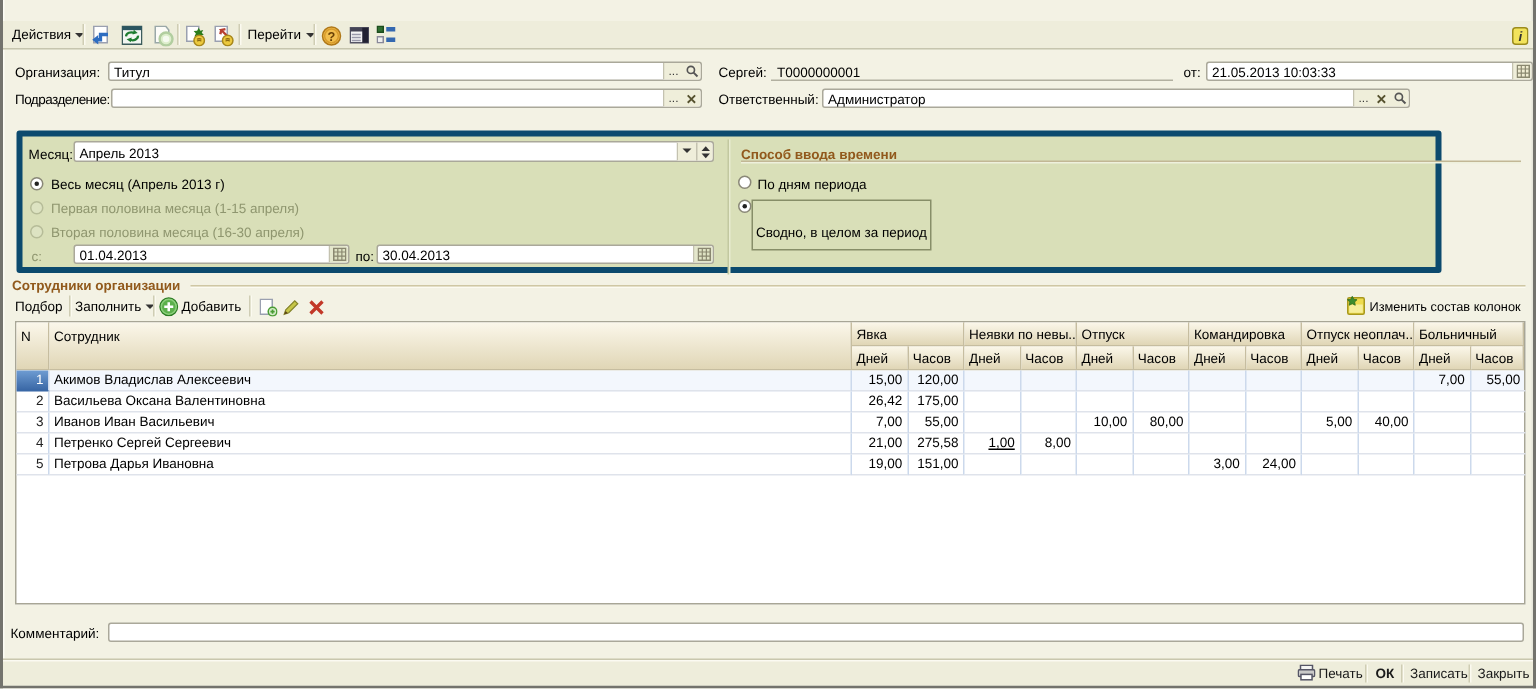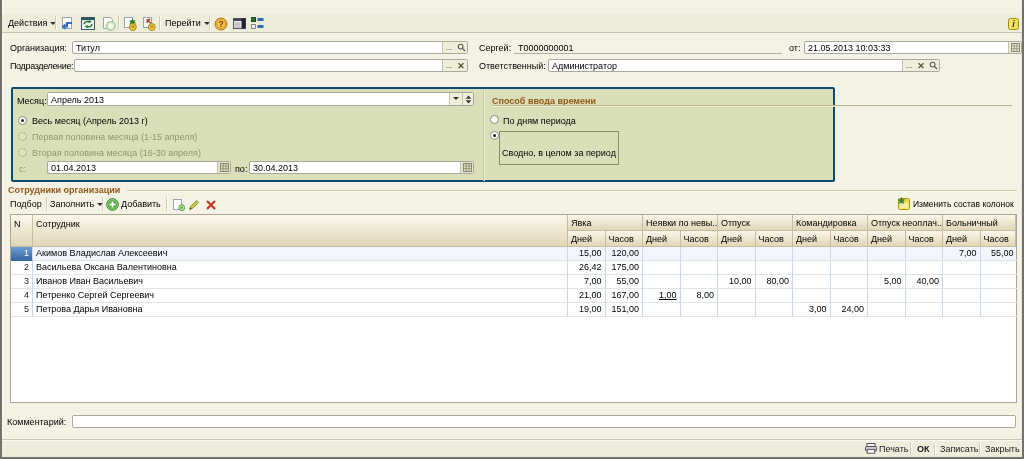--- a/index.html
+++ b/index.html
@@ -35,22 +35,22 @@
 .icn { position:absolute; top:3px; }
 
 .lbl { position:absolute; height:11px; line-height:11px; white-space:nowrap; }
 .field { position:absolute; background:#fff; border:1px solid #aaa89a; border-radius:2px; }
 .field .val { position:absolute; left:3px; top:1px; line-height:10px; white-space:nowrap; }
 .fbtns { position:absolute; right:0px; top:0px; bottom:0px; display:flex; align-items:center; background:#efeeda; border-left:1px solid #c4c2b0; border-radius:0 2px 2px 0; }
 .fbtn { width:12px; text-align:center; font-size:8px; color:#333; line-height:10px; }
 .fbtn svg { margin:0 auto; }
 
 #green {
-  position:absolute; left:9px; top:87px; width:824px; height:95px;
-  background:#d9dfb8; border:2px solid #0c4a6e; border-radius:2px;
+  position:absolute; left:9px; top:87px; width:950px; height:95px;
+  background:#d9dfb8; border:4px solid #0c4a6e; border-radius:2px;
 }
 .radio { position:absolute; width:9px; height:9px; border-radius:50%; background:#fff; border:1px solid #8a8878; }
 .radio.on:before { content:""; position:absolute; left:2px; top:2px; width:3px; height:3px; border-radius:50%; background:#222; }
 .radio.dis { background:#dde3c2; border-color:#b6bc98; }
 .grptitle { color:#91591c; font-weight:bold; }
 .grpline { position:absolute; height:1px; background:#c2b795; box-shadow:0 1px 0 #eef0dc; }
 
 #tbl { position:absolute; left:8px; top:214px; width:1007px; height:189px; border:1px solid #a8a696; background:#fff; }
 .hdrcell { position:absolute; background:linear-gradient(#fbf7ea,#e0d6b6); border-right:1px solid #c6bda0; border-bottom:1px solid #c6bda0; overflow:hidden; }
 .hdrcell span { position:absolute; left:3px; top:3px; white-space:nowrap; }
@@ -401,21 +401,21 @@
       <div class="numcell" style="left:819.5px;"></div>
       <div class="numcell" style="left:857px;">5,00</div>
       <div class="numcell" style="left:894.5px;">40,00</div>
       <div class="numcell" style="left:932px;"></div>
       <div class="numcell" style="left:969.5px;width:36px;border-right:none;"></div>
     </div>
     <div class="bodyrow" style="top:74px;">
       <div class="ncell">4</div>
       <div class="namecell">Петренко Сергей Сергеевич</div>
       <div class="numcell" style="left:557px;">21,00</div>
-      <div class="numcell" style="left:594.5px;">167,00</div>
+      <div class="numcell" style="left:594.5px;">275,58</div>
       <div class="numcell" style="left:632px;text-decoration:underline;">1,00</div>
       <div class="numcell" style="left:669.5px;">8,00</div>
       <div class="numcell" style="left:707px;"></div>
       <div class="numcell" style="left:744.5px;"></div>
       <div class="numcell" style="left:782px;"></div>
       <div class="numcell" style="left:819.5px;"></div>
       <div class="numcell" style="left:857px;"></div>
       <div class="numcell" style="left:894.5px;"></div>
       <div class="numcell" style="left:932px;"></div>
       <div class="numcell" style="left:969.5px;width:36px;border-right:none;"></div>

